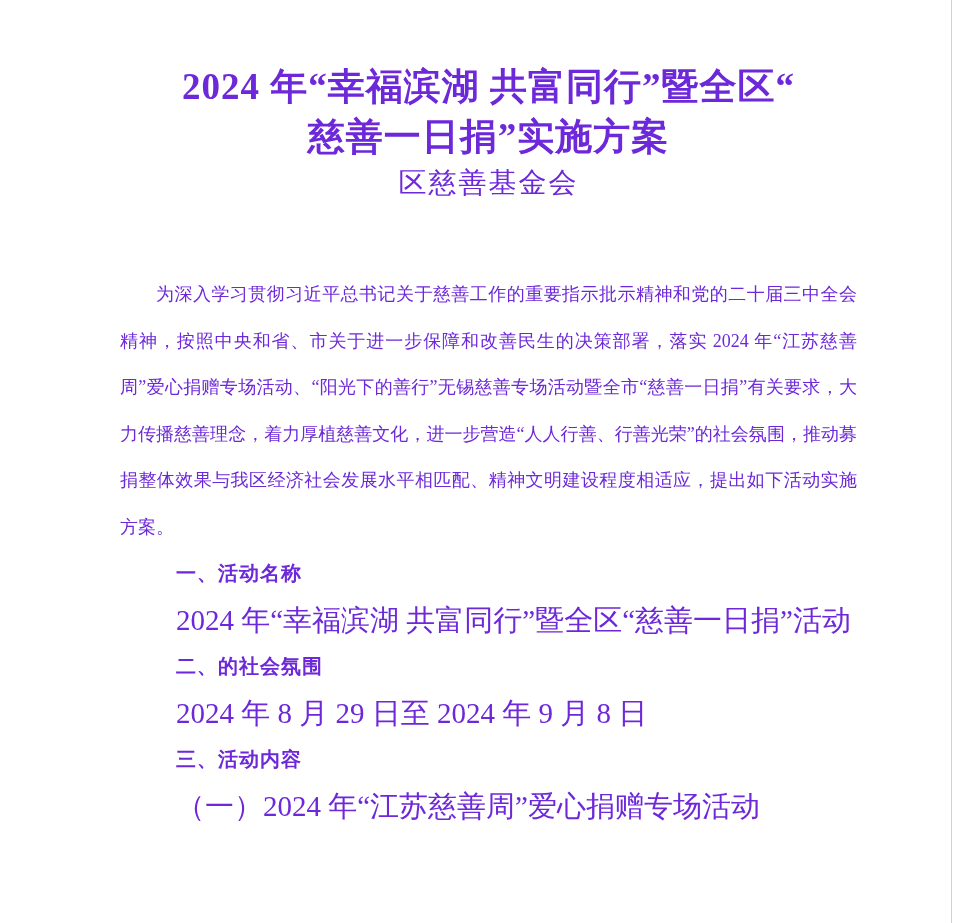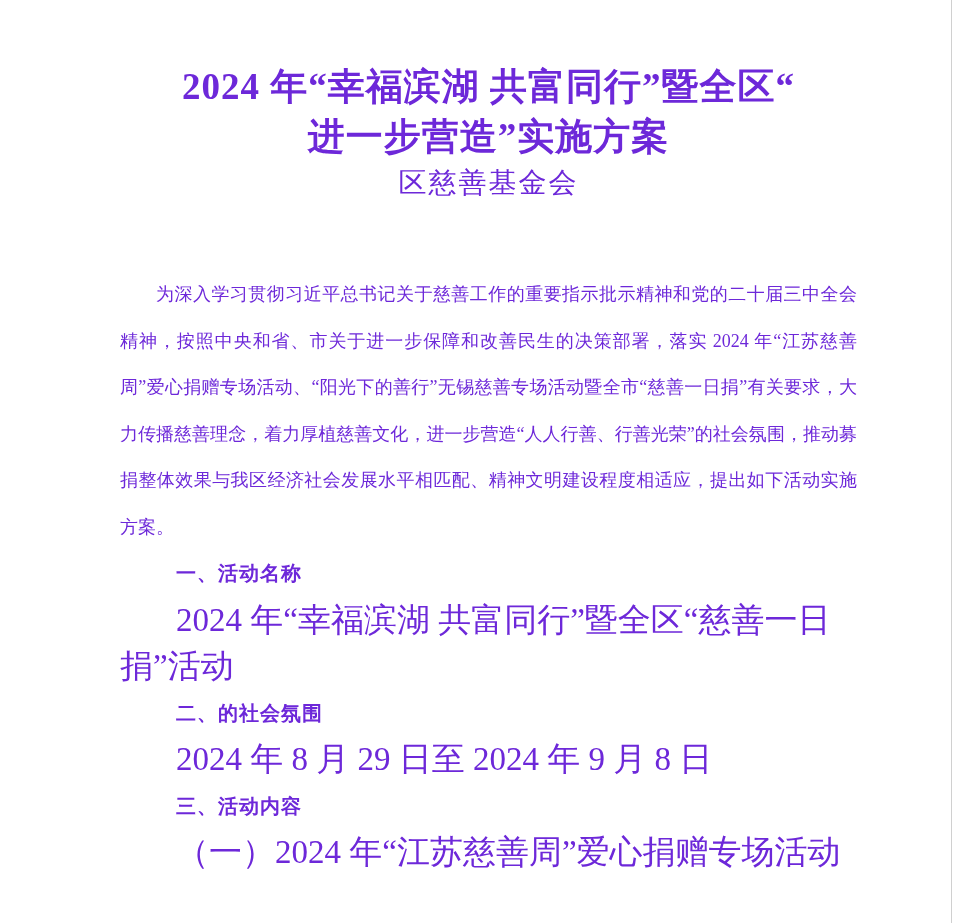--- a/index.html
+++ b/index.html
@@ -61,34 +61,34 @@
     margin: 0;
     font-family: "Liberation Sans", sans-serif;
     font-weight: 700;
     font-size: 20px;
     line-height: 46.5px;
     text-indent: 56px;
     letter-spacing: 1px;
   }
   .sec-content {
     margin: 0;
-    font-size: 33px;
+    font-size: 29px;
     line-height: 46.5px;
     text-indent: 56px;
   }
 </style>
 </head>
 <body>
 
 <div class="page">
   <div class="doc">
 
     <h1 class="title">
       <span class="title-line">2024 年“幸福滨湖 共富同行”暨全区“</span>
-      <span class="title-line">进一步营造”实施方案</span>
+      <span class="title-line">慈善一日捐”实施方案</span>
     </h1>
 
     <div class="subtitle">区慈善基金会</div>
 
     <p class="intro">为深入学习贯彻习近平总书记关于慈善工作的重要指示批示精神和党的二十届三中全会精神，按照中央和省、市关于进一步保障和改善民生的决策部署，落实 2024 年“江苏慈善周”爱心捐赠专场活动、“阳光下的善行”无锡慈善专场活动暨全市“慈善一日捐”有关要求，大力传播慈善理念，着力厚植慈善文化，进一步营造“人人行善、行善光荣”的社会氛围，推动募捐整体效果与我区经济社会发展水平相匹配、精神文明建设程度相适应，提出如下活动实施方案。</p>
 
     <div>
       <p class="sec-heading">一、活动名称</p>
       <p class="sec-content">2024 年“幸福滨湖 共富同行”暨全区“慈善一日捐”活动</p>
     </div>

